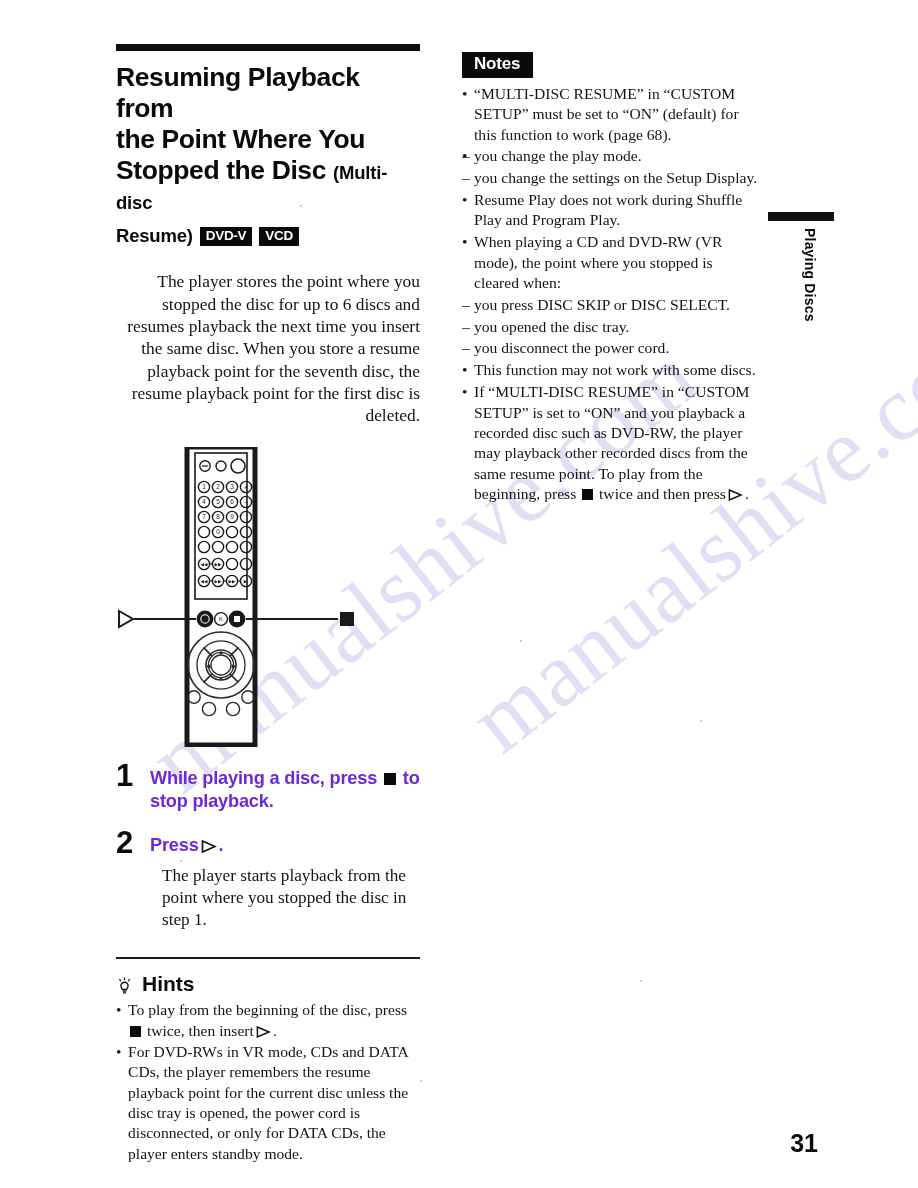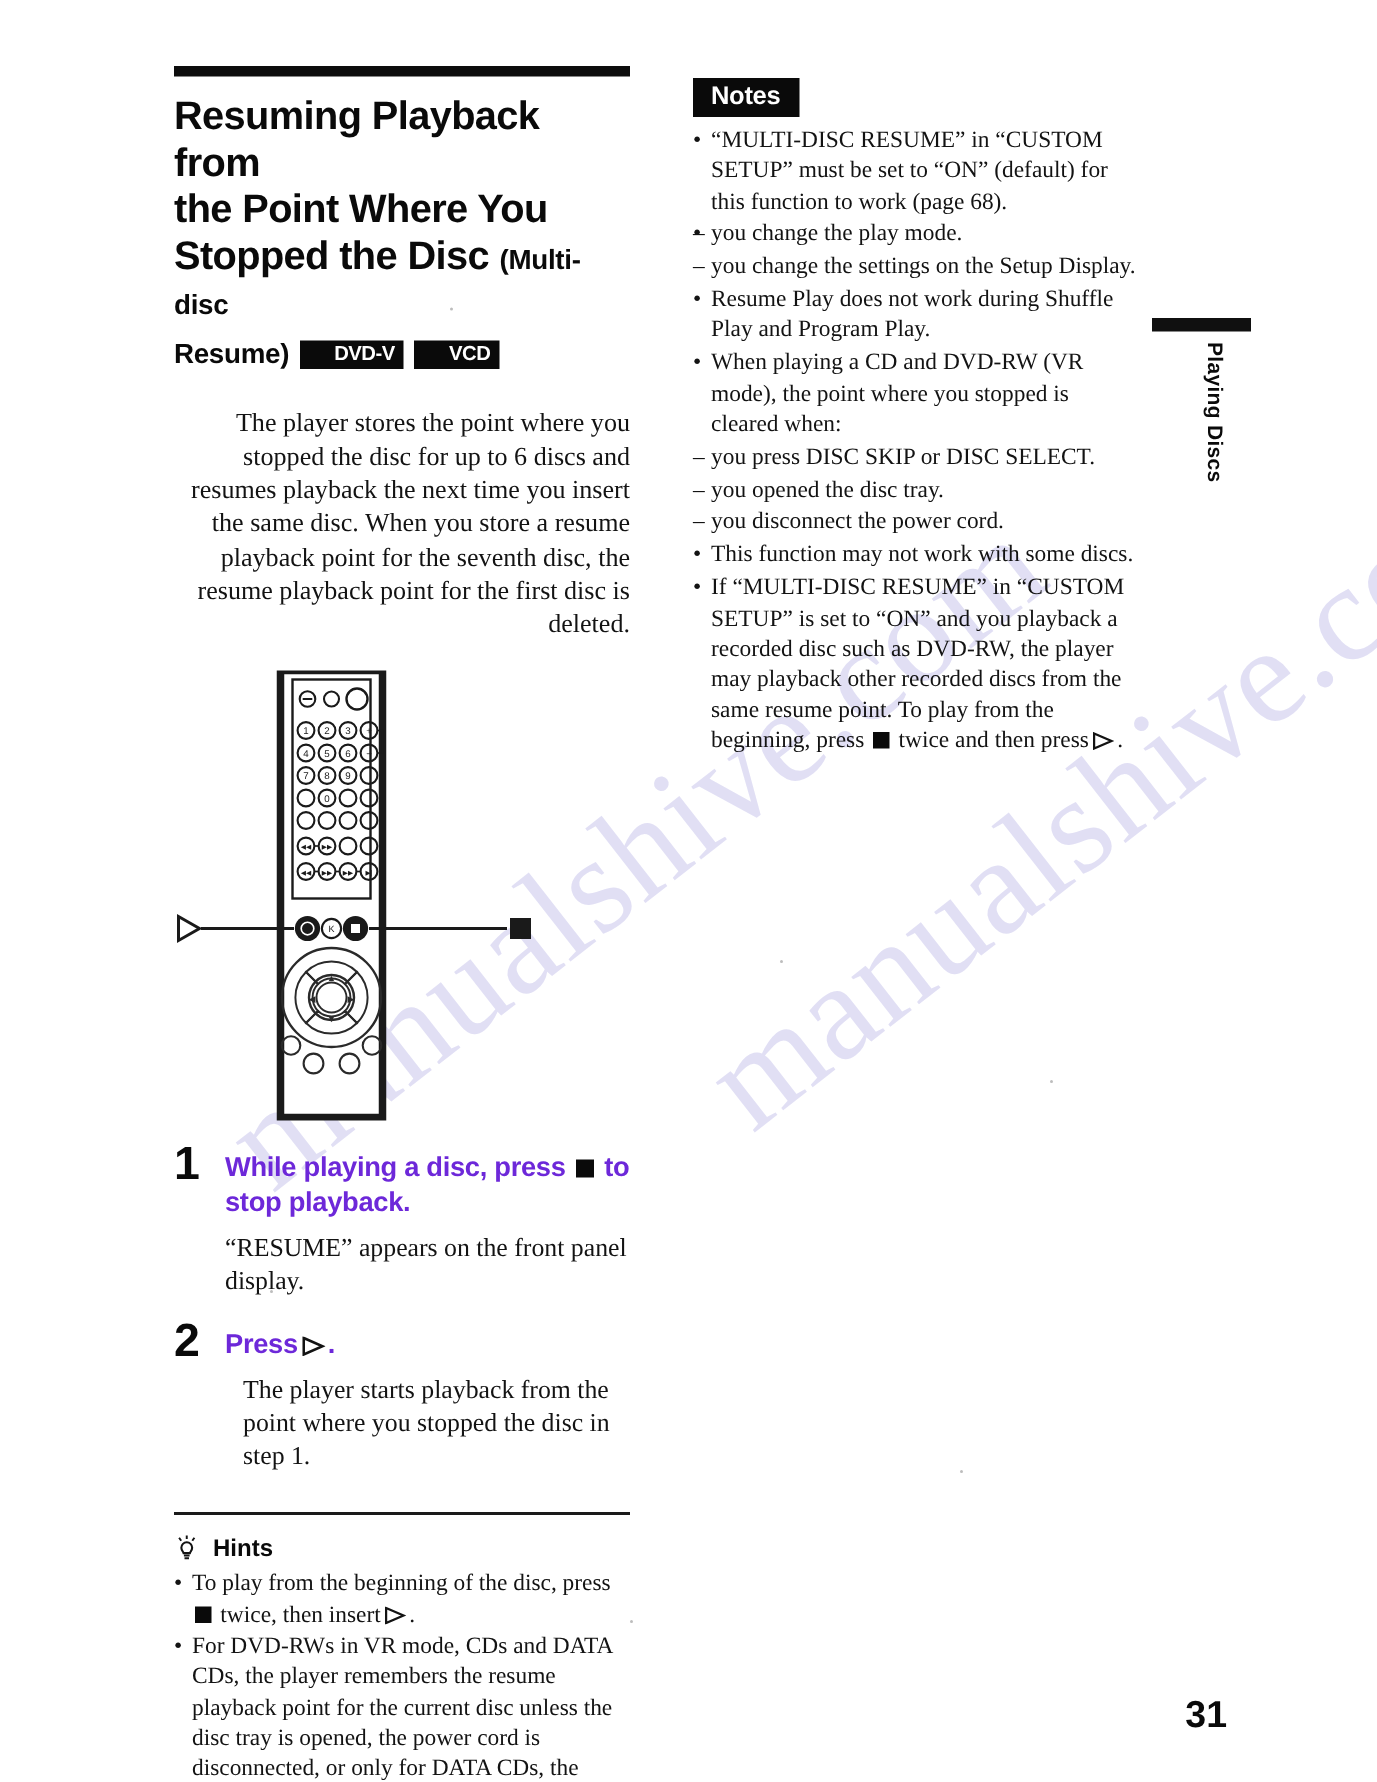--- a/index.html
+++ b/index.html
@@ -85,21 +85,21 @@
     white-space: nowrap;
   }
   .badge {
     display: inline-block;
     background: #0a0a0a;
     color: #ffffff;
     font-family: "Liberation Sans", sans-serif;
     font-weight: bold;
     font-size: 13.5px;
     letter-spacing: -0.3px;
-    padding: 2px 6px 3px 23px;
+    padding: 2px 6px 3px 6px;
     margin-left: 7px;
     line-height: 1;
   }
 
   .intro {
     margin-top: 21px;
     font-size: 17.4px;
     line-height: 1.285;
     text-align: right;
   }
@@ -159,21 +159,21 @@
   }
 
   .hints-rule {
     height: 2.5px;
     background: #1a1a1a;
     margin-top: 26px;
   }
   .hints-head {
     font-family: "Liberation Sans", sans-serif;
     font-weight: bold;
-    font-size: 16px;
+    font-size: 21px;
     color: #0a0a0a;
     margin-top: 13px;
     display: flex;
     align-items: flex-end;
     gap: 9px;
   }
   .bulb {
     display: inline-block;
     width: 17px;
     height: 19px;
@@ -415,21 +415,20 @@
       </svg>
     </div>
 
     <div class="step">
       <div class="step-num">1</div>
       <div class="step-head">
         <span>While playing a disc, press</span>
         <span class="glyph-stop"></span>
         <span>to stop playback.</span>
       </div>
-      <div class="step-body">“RESUME” appears on the front panel display.</div>
     </div>
 
     <div class="step">
       <div class="step-num">2</div>
       <div class="step-head">
         <span>Press</span><svg class="glyph-play-svg" width="16" height="13" viewBox="0 0 16 13">
             <path d="M1.5 1 L14 6.5 L1.5 12 Z" fill="none" stroke="#131313" stroke-width="1.7"></path>
           </svg><span>.</span>
       </div>
       <div class="step-body step-2-body">The player starts playback from the point where you stopped the disc in step 1.</div>

